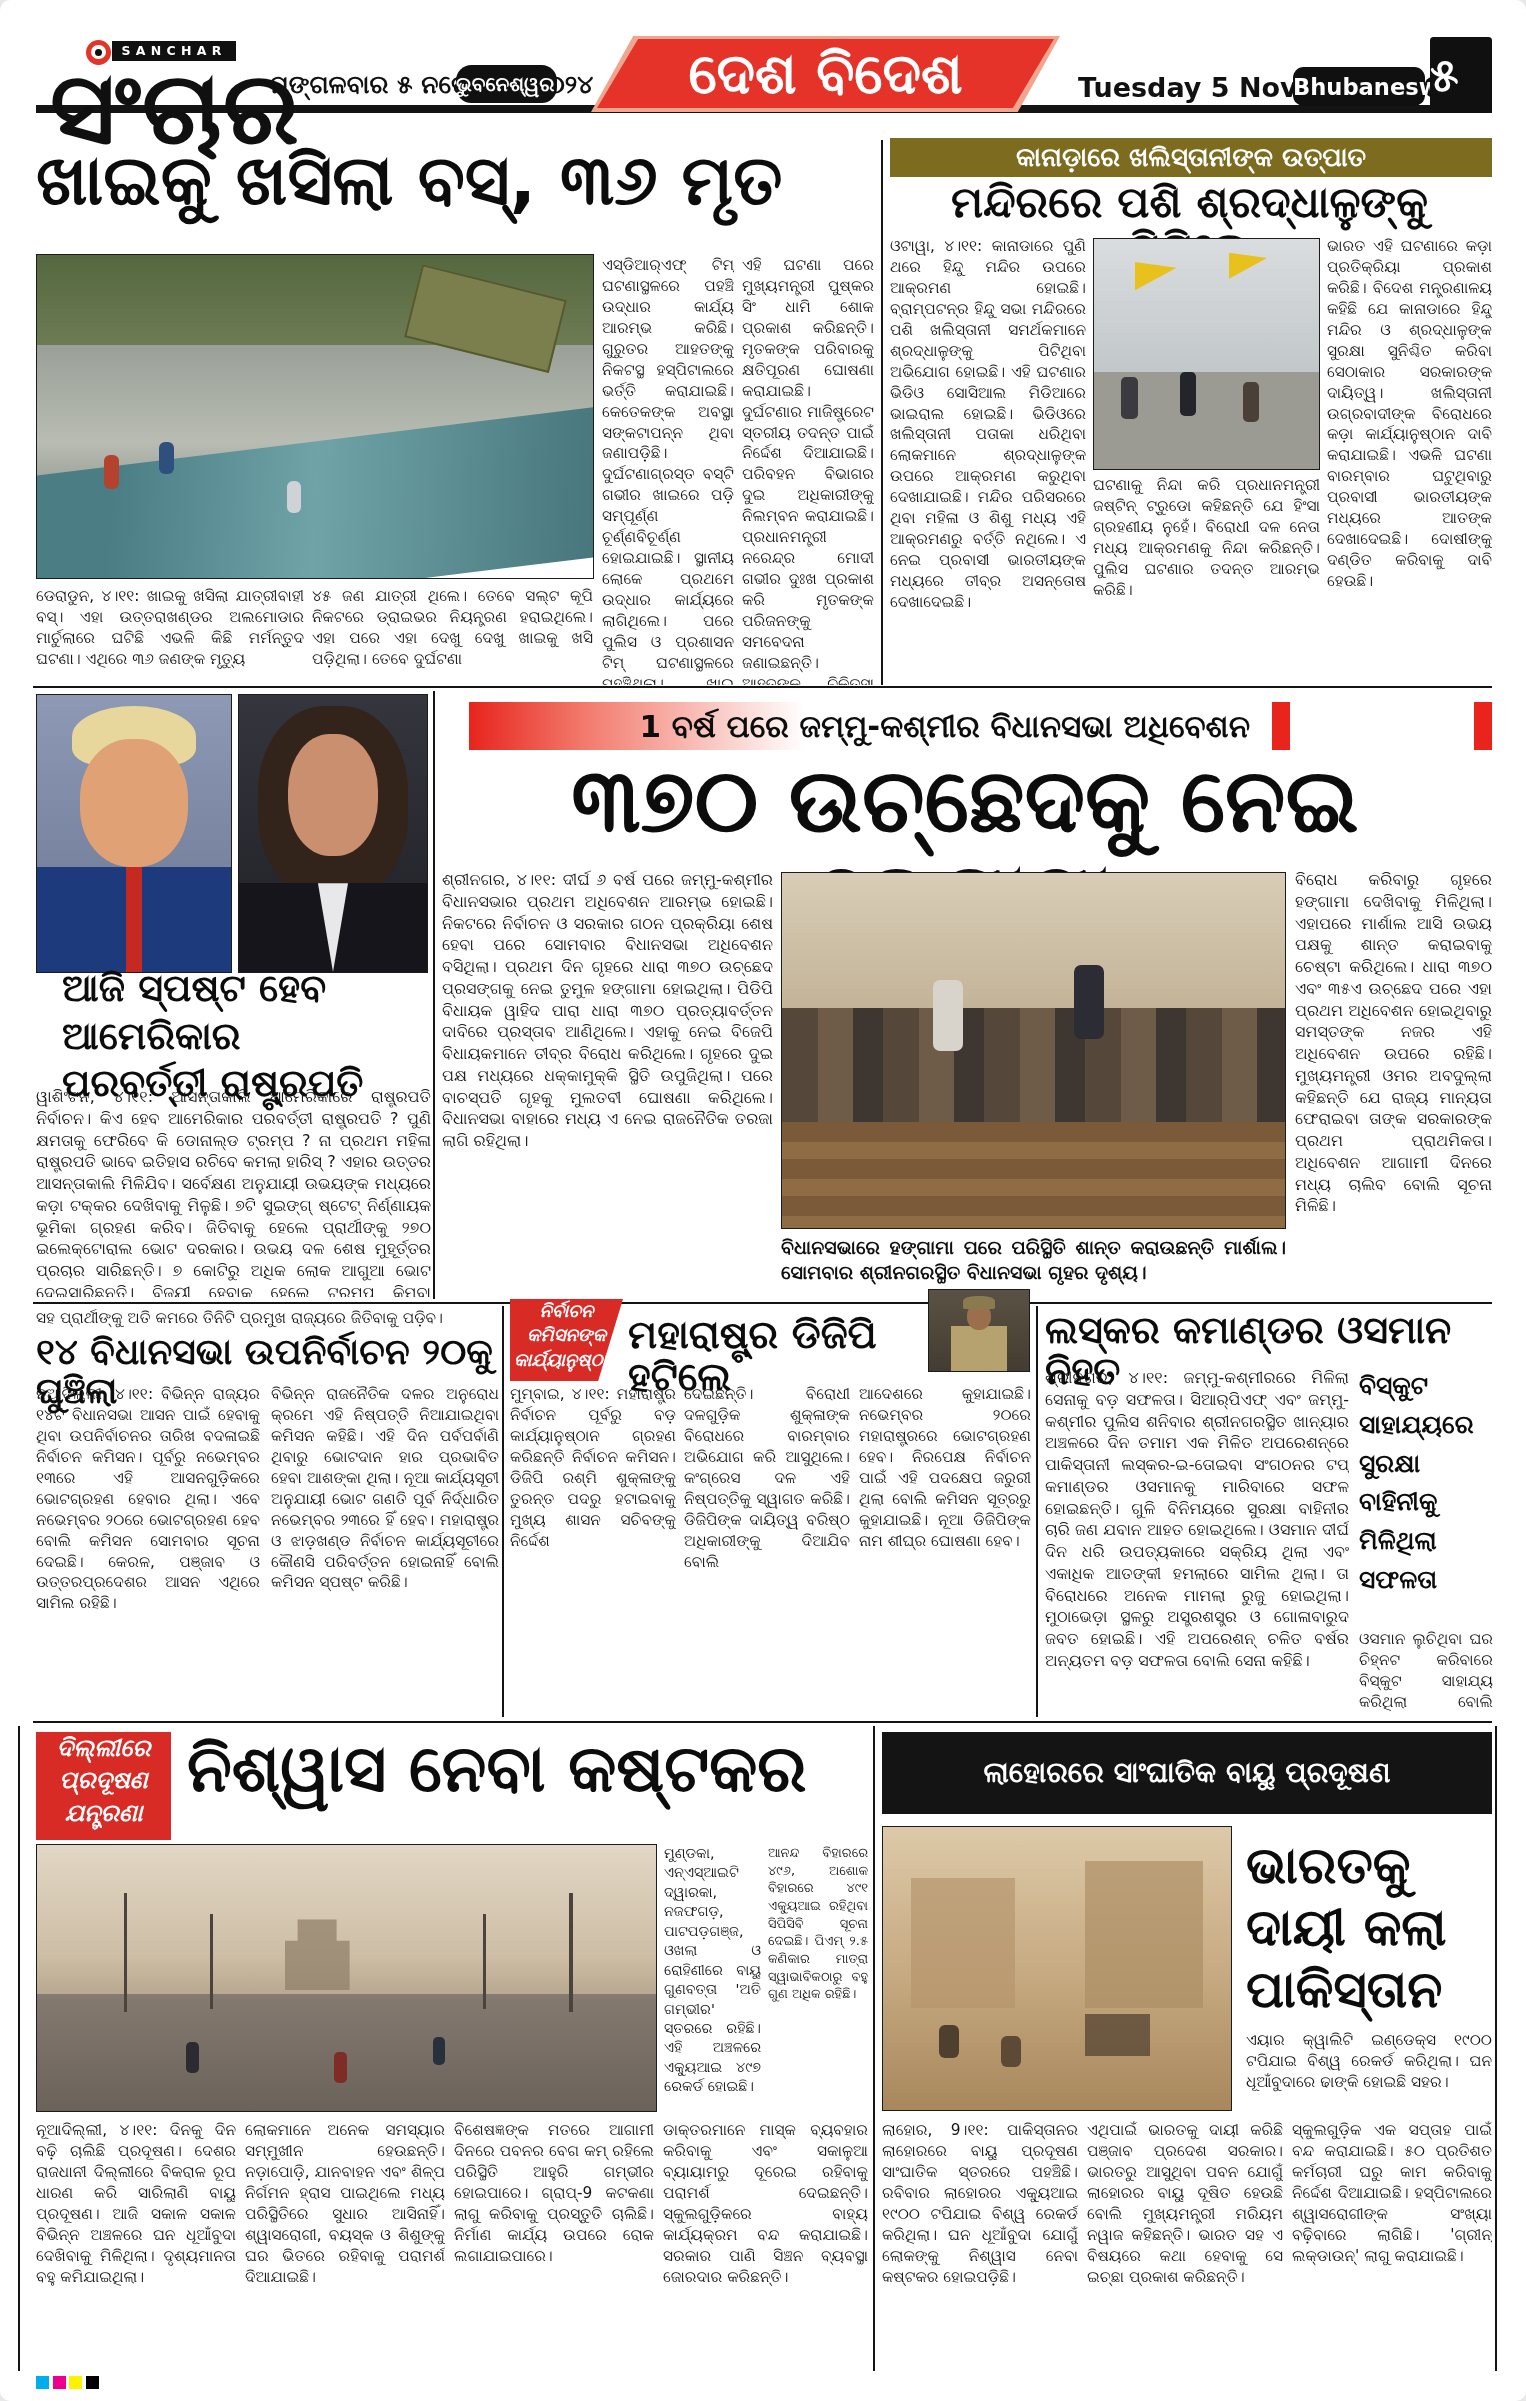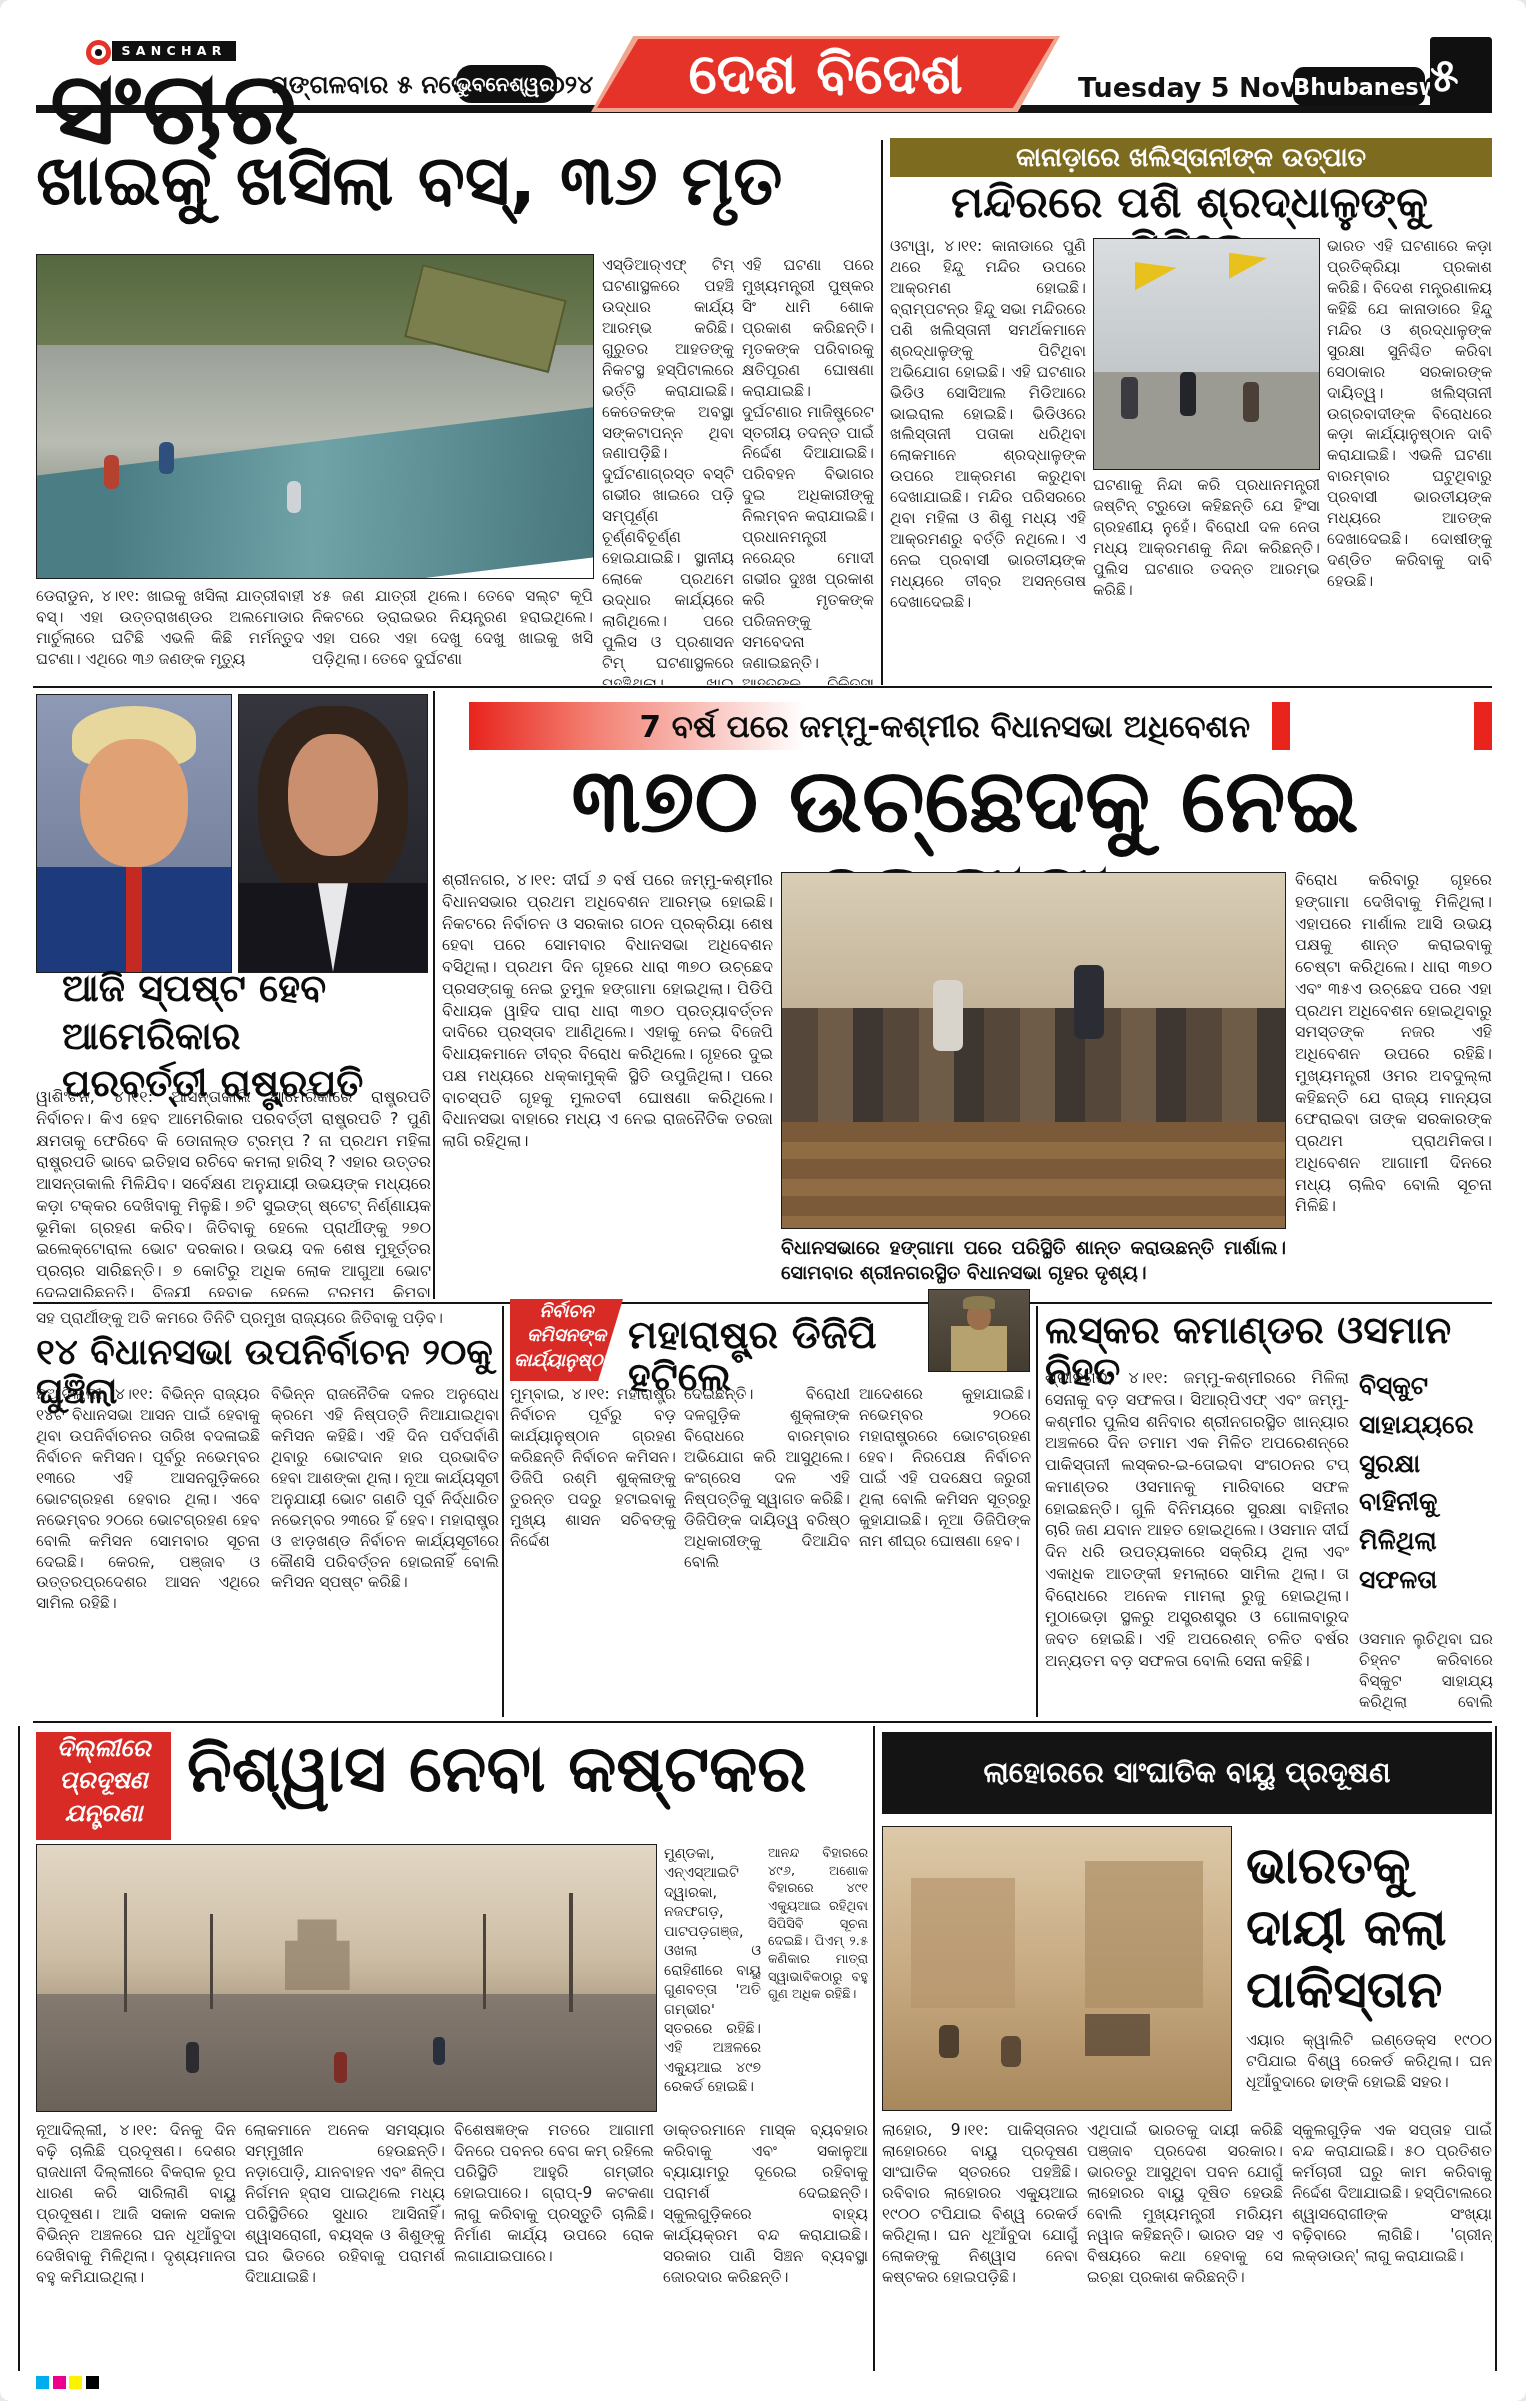--- a/index.html
+++ b/index.html
@@ -124,21 +124,21 @@
     <div class="shape" style="left:0;top:68%;width:100%;height:32%;background:#15151b;"></div>
     <div class="shape" style="left:42%;top:68%;width:16%;height:32%;background:#e8e8ea;clip-path:polygon(0 0,100% 0,50% 100%);"></div>
   </div>
   <div class="headline" style="left:36px;top:965px;width:395px;font-size:38px;line-height:1.25;margin-left:26px;">
     <div>ଆଜି ସ୍ପଷ୍ଟ ହେବ ଆମେରିକାର</div>
     <div>ପରବର୍ତ୍ତୀ ରାଷ୍ଟ୍ରପତି</div>
   </div>
   <div class="body-col" style="left:36px;top:1086px;width:395px;height:211px;font-size:16px;">ୱାଶିଂଟନ, ୪।୧୧: ଆସନ୍ତାକାଲି ଆମେରିକାରେ ରାଷ୍ଟ୍ରପତି ନିର୍ବାଚନ। କିଏ ହେବ ଆମେରିକାର ପରବର୍ତ୍ତୀ ରାଷ୍ଟ୍ରପତି ? ପୁଣି କ୍ଷମତାକୁ ଫେରିବେ କି ଡୋନାଲ୍ଡ ଟ୍ରମ୍ପ ? ନା ପ୍ରଥମ ମହିଳା ରାଷ୍ଟ୍ରପତି ଭାବେ ଇତିହାସ ରଚିବେ କମଲା ହାରିସ୍ ? ଏହାର ଉତ୍ତର ଆସନ୍ତାକାଲି ମିଳିଯିବ। ସର୍ବେକ୍ଷଣ ଅନୁଯାୟୀ ଉଭୟଙ୍କ ମଧ୍ୟରେ କଡ଼ା ଟକ୍କର ଦେଖିବାକୁ ମିଳୁଛି। ୭ଟି ସୁଇଙ୍ଗ୍ ଷ୍ଟେଟ୍ ନିର୍ଣ୍ଣାୟକ ଭୂମିକା ଗ୍ରହଣ କରିବ। ଜିତିବାକୁ ହେଲେ ପ୍ରାର୍ଥୀଙ୍କୁ ୨୭୦ ଇଲେକ୍ଟୋରାଲ ଭୋଟ ଦରକାର। ଉଭୟ ଦଳ ଶେଷ ମୁହୂର୍ତ୍ତର ପ୍ରଚାର ସାରିଛନ୍ତି। ୭ କୋଟିରୁ ଅଧିକ ଲୋକ ଆଗୁଆ ଭୋଟ ଦେଇସାରିଛନ୍ତି। ବିଜୟୀ ହେବାକୁ ହେଲେ ଟ୍ରମ୍ପ କିମ୍ବା ହାରିସ୍‌ଙ୍କ</div>
 
   <div class="abs" style="left:469px;top:702px;width:799px;height:48px;background:linear-gradient(90deg,#e8241d 0%,#f2786a 14%,#ffffff 42%);display:flex;align-items:center;justify-content:flex-end;">
-    <span style="font-size:31px;font-weight:bold;color:#0d0d0d;padding-right:18px;">7 ବର୍ଷ ପରେ ଜମ୍ମୁ-କଶ୍ମୀର ବିଧାନସଭା ଅଧିବେଶନ</span>
+    <span style="font-size:31px;font-weight:bold;color:#0d0d0d;padding-right:18px;">1 ବର୍ଷ ପରେ ଜମ୍ମୁ-କଶ୍ମୀର ବିଧାନସଭା ଅଧିବେଶନ</span>
   </div>
   <div class="abs" style="left:1272px;top:702px;width:18px;height:48px;background:#e8241d;"></div>
   <div class="abs" style="left:1474px;top:702px;width:18px;height:48px;background:#e8241d;"></div>
 
   <div class="headline" style="left:439px;top:753px;width:1052px;font-size:88px;text-align:center;">୩୭୦ ଉଚ୍ଛେଦକୁ ନେଇ ହଙ୍ଗାମା</div>
 
   <div class="body-col" style="left:442px;top:869px;width:331px;height:430px;font-size:16px;">ଶ୍ରୀନଗର, ୪।୧୧: ଦୀର୍ଘ ୬ ବର୍ଷ ପରେ ଜମ୍ମୁ-କଶ୍ମୀର ବିଧାନସଭାର ପ୍ରଥମ ଅଧିବେଶନ ଆରମ୍ଭ ହୋଇଛି। ନିକଟରେ ନିର୍ବାଚନ ଓ ସରକାର ଗଠନ ପ୍ରକ୍ରିୟା ଶେଷ ହେବା ପରେ ସୋମବାର ବିଧାନସଭା ଅଧିବେଶନ ବସିଥିଲା। ପ୍ରଥମ ଦିନ ଗୃହରେ ଧାରା ୩୭୦ ଉଚ୍ଛେଦ ପ୍ରସଙ୍ଗକୁ ନେଇ ତୁମୁଳ ହଙ୍ଗାମା ହୋଇଥିଲା। ପିଡିପି ବିଧାୟକ ୱାହିଦ ପାରା ଧାରା ୩୭୦ ପ୍ରତ୍ୟାବର୍ତ୍ତନ ଦାବିରେ ପ୍ରସ୍ତାବ ଆଣିଥିଲେ। ଏହାକୁ ନେଇ ବିଜେପି ବିଧାୟକମାନେ ତୀବ୍ର ବିରୋଧ କରିଥିଲେ। ଗୃହରେ ଦୁଇ ପକ୍ଷ ମଧ୍ୟରେ ଧକ୍କାମୁକ୍କି ସ୍ଥିତି ଉପୁଜିଥିଲା। ପରେ ବାଚସ୍ପତି ଗୃହକୁ ମୁଲତବୀ ଘୋଷଣା କରିଥିଲେ। ବିଧାନସଭା ବାହାରେ ମଧ୍ୟ ଏ ନେଇ ରାଜନୈତିକ ତରଜା ଲାଗି ରହିଥିଲା।</div>
   <div class="photo" style="left:781px;top:872px;width:505px;height:357px;">
     <div class="shape" style="left:0;top:0;width:100%;height:40%;background:linear-gradient(180deg,#d8cdb6,#c2b297);"></div>
     <div class="shape" style="left:0;top:38%;width:100%;height:34%;background:repeating-linear-gradient(90deg,#55473a 0 36px,#6e5c48 36px 71px,#3e3630 71px 101px);"></div>

